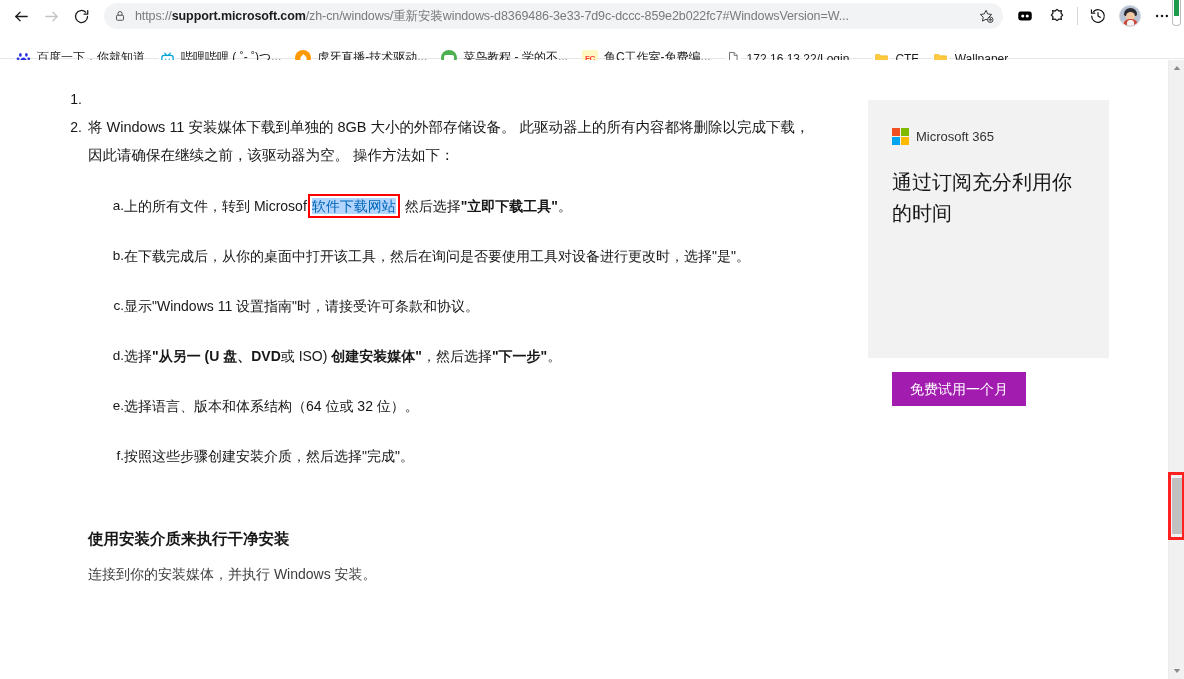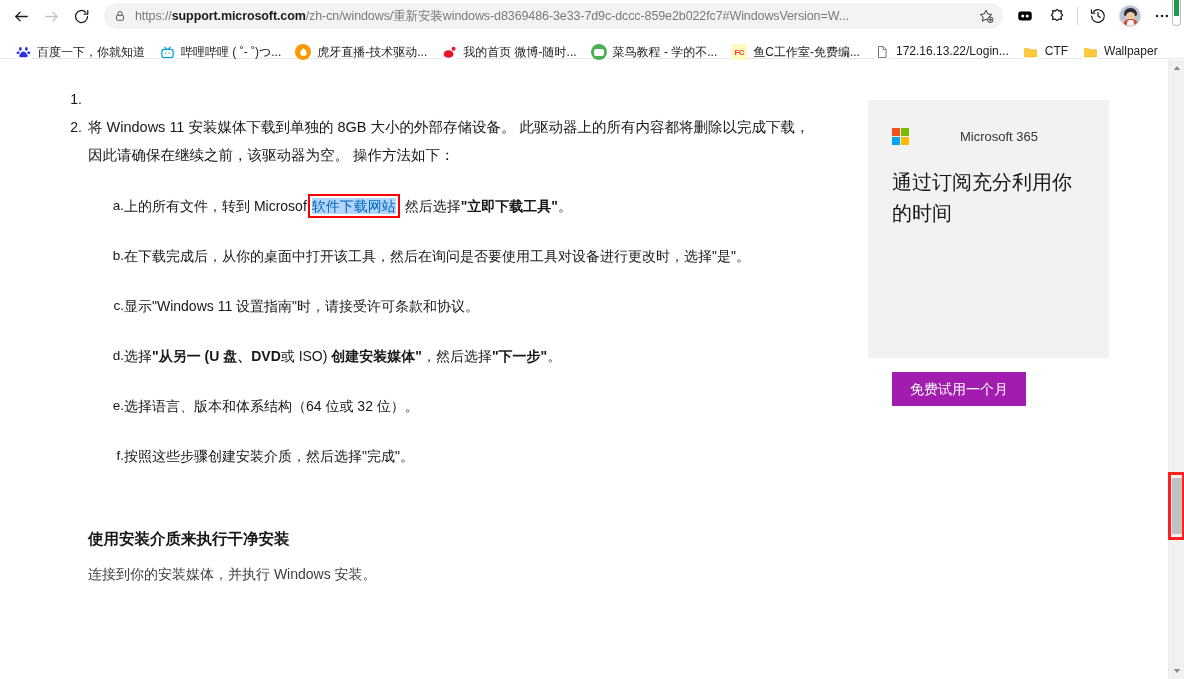--- a/index.html
+++ b/index.html
@@ -98,21 +98,21 @@
   
   .bookmarks {
     position: absolute; top: 32px; left: 0;
     width: 1184px; height: 27px;
     display: flex; align-items: center;
     padding-left: 8px;
     border-bottom: 1px solid #e6e6e6;
     background: #ffffff;
   }
   .bm {
-    display: flex; align-items: flex-start;
+    display: flex; align-items: flex-end;
     height: 22px; padding: 0 7px;
     border-radius: 4px;
     flex: 0 0 auto;
     max-width: 150px;
     margin-top: 20px;
   }
   .bm-ico {
     width: 16px; height: 16px; flex: 0 0 auto; margin-right: 6px;
     display: flex; align-items: center; justify-content: center;
     font-size: 10px; border-radius: 2px; color: #fff;
@@ -206,21 +206,20 @@
   .promo {
     position: absolute;
     left: 868px; top: 40px;
     width: 241px; height: 258px;
     background: #f2f2f2;
     padding: 28px 24px 0 24px;
   }
   .promo-brand {
     display: flex; align-items: center;
     margin-bottom: 22px;
-    gap: 44px;
   }
   .ms-logo {
     width: 17px; height: 17px;
     display: grid;
     grid-template-columns: 8px 8px;
     grid-template-rows: 8px 8px;
     gap: 1px;
     margin-right: 7px;
     flex: 0 0 auto;
   }
@@ -418,29 +417,20 @@
 
     <div class="bm">
       <span class="bm-ico" style="background:#ff9900;border-radius:50%;">
         <svg width="11" height="11" viewBox="0 0 24 24" fill="#fff">
           <path d="M12 2c3 4 7 5.5 7 10.5A7 7 0 0 1 5 12.5C5 7.5 9 6 12 2z"></path>
         </svg>
       </span>
       <span class="bm-label">虎牙直播-技术驱动...</span>
     </div>
 
-    <div class="bm">
-      <span class="bm-ico" style="background:#fff;">
-        <svg width="15" height="15" viewBox="0 0 24 24" fill="#e6162d">
-          <ellipse cx="10.5" cy="14.5" rx="8" ry="6"></ellipse>
-          <circle cx="18.5" cy="6" r="3.2"></circle>
-        </svg>
-      </span>
-      <span class="bm-label">我的首页 微博-随时...</span>
-    </div>
 
     <div class="bm">
       <span class="bm-ico" style="background:#4caf50;border-radius:50%;">
         <span style="display:block;width:10px;height:7px;background:#fff;border-radius:2px;"></span>
       </span>
       <span class="bm-label">菜鸟教程 - 学的不...</span>
     </div>
 
     <div class="bm">
       <span class="bm-ico" style="background:#fef9c3;font-size:8px;font-weight:700;letter-spacing:-0.5px;color:#ff3b30;">FC</span>

